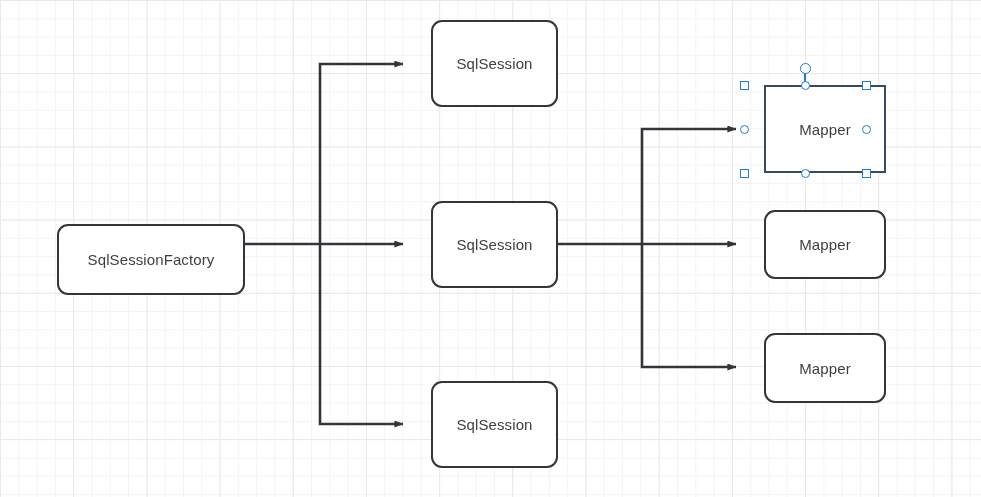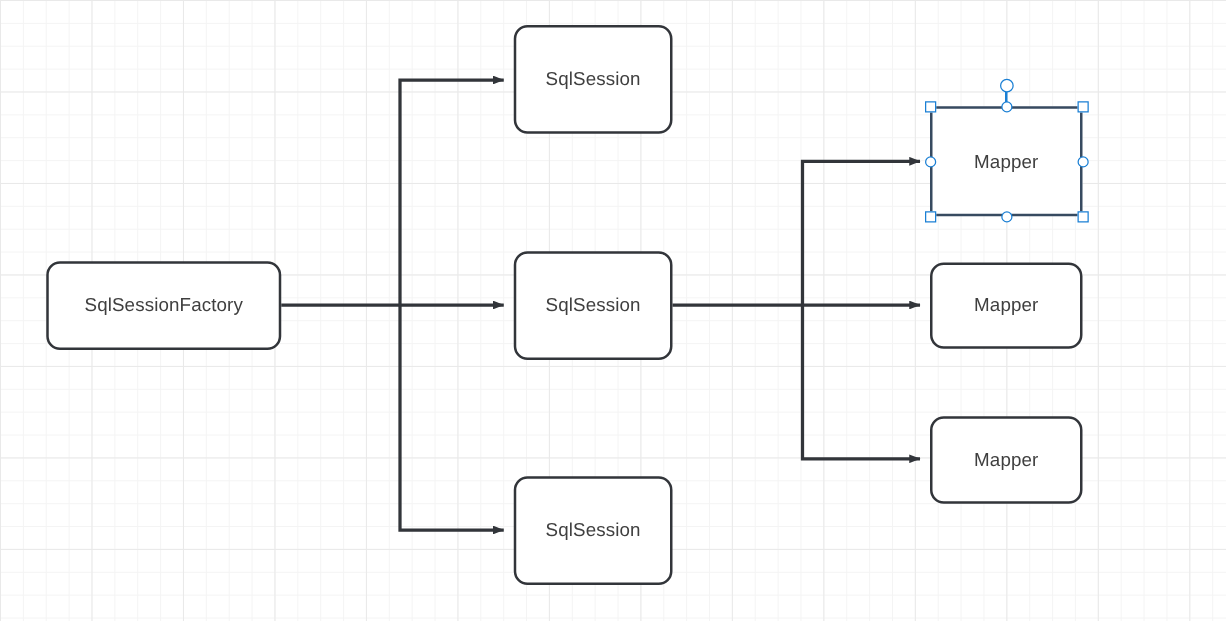--- a/index.html
+++ b/index.html
@@ -41,20 +41,21 @@
     align-items: center;
     justify-content: center;
     background: #ffffff;
     border: 2.4px solid #32353a;
     border-radius: 11px;
     color: #3f3f3f;
     font-size: 15px;
     font-family: "Liberation Sans", sans-serif;
     letter-spacing: 0.1px;
     white-space: nowrap;
+    margin-left: 20px;
   }
   .node.selected {
     border: 2.4px solid #374a60;
     border-radius: 0;
   }
   .handle {
     position: absolute;
     box-sizing: border-box;
     background: #ffffff;
     border: 1.6px solid #1a7fd4;
@@ -96,21 +97,21 @@
         <path d="M 320 244 L 320 64 L 403 64" marker-end="url(#arrowhead)"></path>
         <path d="M 320 244 L 403 244" marker-end="url(#arrowhead)"></path>
         <path d="M 320 244 L 320 424 L 403 424" marker-end="url(#arrowhead)"></path>
         <path d="M 538 244 L 642 244"></path>
         <path d="M 642 244 L 642 129 L 736 129" marker-end="url(#arrowhead)"></path>
         <path d="M 642 244 L 736 244" marker-end="url(#arrowhead)"></path>
         <path d="M 642 244 L 642 367 L 736 367" marker-end="url(#arrowhead)"></path>
       </g>
   </svg>
 
-  <div class="node" style="left:37px; top:209px; width:188px; height:71px;">
+  <div class="node" style="left:37px; top:224px; width:188px; height:71px;">
     <span>SqlSessionFactory</span>
   </div>
 
   <div class="node" style="left:411px; top:20px; width:127px; height:87px;">
     <span>SqlSession</span>
   </div>
 
   <div class="node" style="left:411px; top:201px; width:127px; height:87px;">
     <span>SqlSession</span>
   </div>

